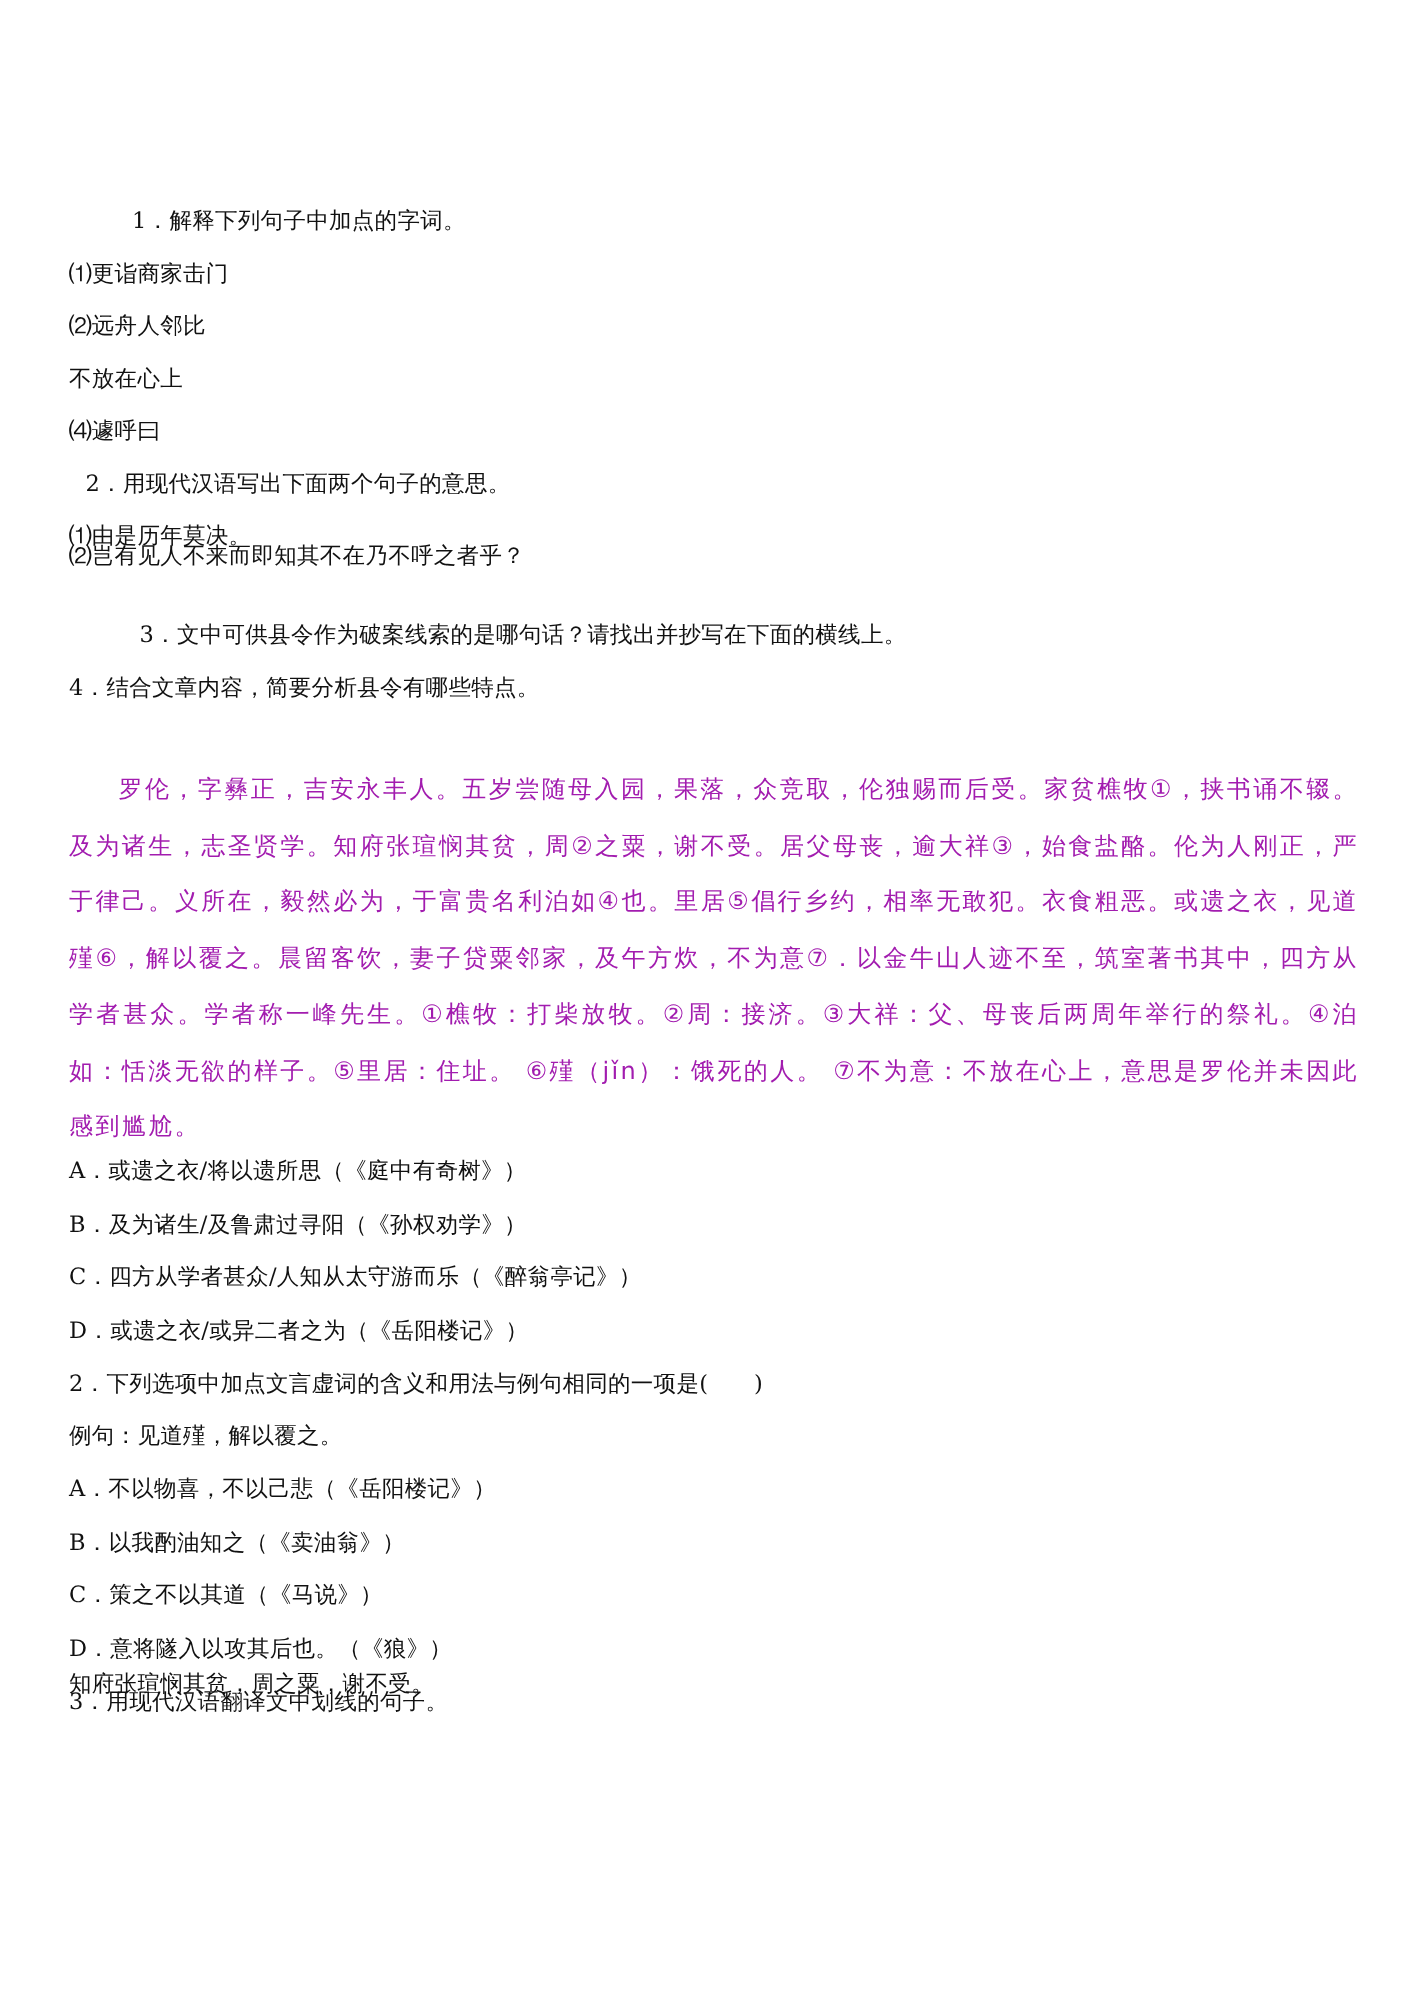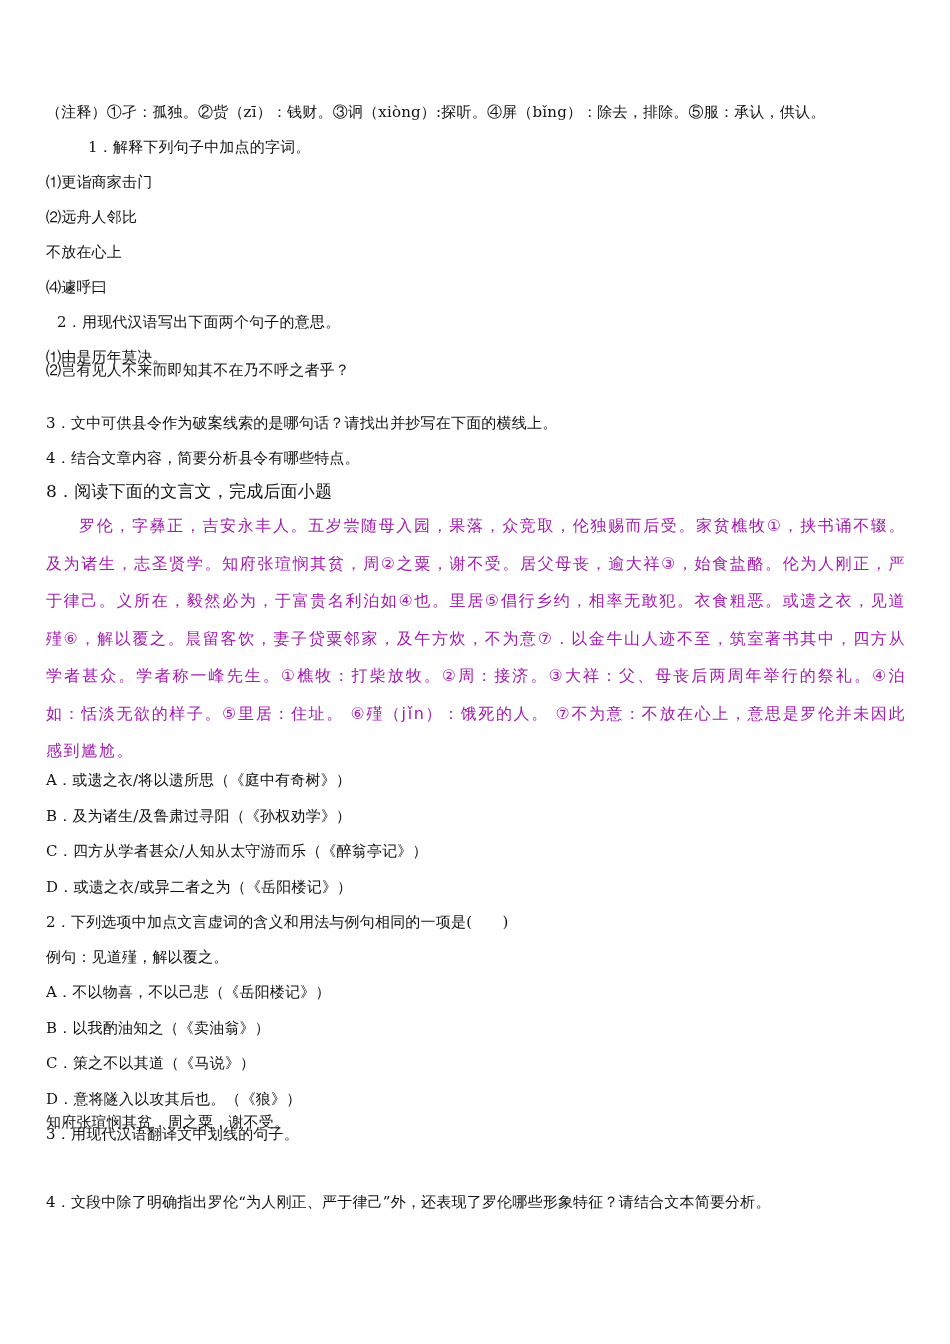--- a/index.html
+++ b/index.html
@@ -20,48 +20,45 @@
     letter-spacing: 1.6px; text-align: justify; text-indent: 33px;
     font-family: "DejaVu Sans", "Liberation Sans", sans-serif;
     font-weight: normal; color: #a21caf;
   }
 </style>
 </head>
 <body>
 
 <div class="page">
 
-  <div class="line" style="top:102px;">（注释）①孑：孤独。②赀（zī）：钱财。③诇（xiòng）:探听。④屏（bǐng）：除去，排除。⑤服：承认，供认。</div>
 
   <div class="line" style="top:137px;margin-left:42px;">1．解释下列句子中加点的字词。</div>
   <div class="line" style="top:172px;">⑴更诣商家击门</div>
   <div class="line" style="top:207px;">⑵远舟人邻比</div>
   <div class="line" style="top:242px;">不放在心上</div>
   <div class="line" style="top:277px;">⑷遽呼曰</div>
 
   <div class="line" style="top:312px;margin-left:11px;">2．用现代汉语写出下面两个句子的意思。</div>
   <div class="line" style="top:347px;">⑴由是历年莫决。</div>
   <div class="line" style="top:360px;">⑵岂有见人不来而即知其不在乃不呼之者乎？</div>
 
-  <div class="line" style="top:413px;">3．文中可供县令作为破案线索的是哪句话？请找出并抄写在下面的横线上。</div>
+  <div class="line" style="top:413px;margin-left:47px;">3．文中可供县令作为破案线索的是哪句话？请找出并抄写在下面的横线上。</div>
   <div class="line" style="top:448px;">4．结合文章内容，简要分析县令有哪些特点。</div>
 
-  <div class="line sec" style="top:481px;">8．阅读下面的文言文，完成后面小题</div>
 
   <div class="passage" style="top:507px;">罗伦，字彝正，吉安永丰人。五岁尝随母入园，果落，众竞取，伦独赐而后受。家贫樵牧①，挟书诵不辍。及为诸生，志圣贤学。知府张瑄悯其贫，周②之粟，谢不受。居父母丧，逾大祥③，始食盐酪。伦为人刚正，严于律己。义所在，毅然必为，于富贵名利泊如④也。里居⑤倡行乡约，相率无敢犯。衣食粗恶。或遗之衣，见道殣⑥，解以覆之。晨留客饮，妻子贷粟邻家，及午方炊，不为意⑦．以金牛山人迹不至，筑室著书其中，四方从学者甚众。学者称一峰先生。①樵牧：打柴放牧。②周：接济。③大祥：父、母丧后两周年举行的祭礼。④泊如：恬淡无欲的样子。⑤里居：住址。 ⑥殣（jǐn）：饿死的人。 ⑦不为意：不放在心上，意思是罗伦并未因此感到尴尬。</div>
 
   <div class="line" style="top:770px;">A．或遗之衣/将以遗所思（《庭中有奇树》）</div>
   <div class="line" style="top:806px;">B．及为诸生/及鲁肃过寻阳（《孙权劝学》）</div>
   <div class="line" style="top:877px;">D．或遗之衣/或异二者之为（《岳阳楼记》）</div>
   <div class="line" style="top:841px;">C．四方从学者甚众/人知从太守游而乐（《醉翁亭记》）</div>
 
   <div class="line" style="top:912px;">2．下列选项中加点文言虚词的含义和用法与例句相同的一项是(　　)</div>
   <div class="line" style="top:947px;">例句：见道殣，解以覆之。</div>
   <div class="line" style="top:982px;">A．不以物喜，不以己悲（《岳阳楼记》）</div>
   <div class="line" style="top:1018px;">B．以我酌油知之（《卖油翁》）</div>
   <div class="line" style="top:1053px;">C．策之不以其道（《马说》）</div>
   <div class="line" style="top:1089px;">D．意将隧入以攻其后也。（《狼》）</div>
 
   <div class="line" style="top:1124px;">3．用现代汉语翻译文中划线的句子。</div>
   <div class="line" style="top:1112px;">知府张瑄悯其贫，周之粟，谢不受。</div>
-  <div class="line" style="top:1192px;">4．文段中除了明确指出罗伦“为人刚正、严于律己”外，还表现了罗伦哪些形象特征？请结合文本简要分析。</div>
 
 </div>
 
 </body></html>

